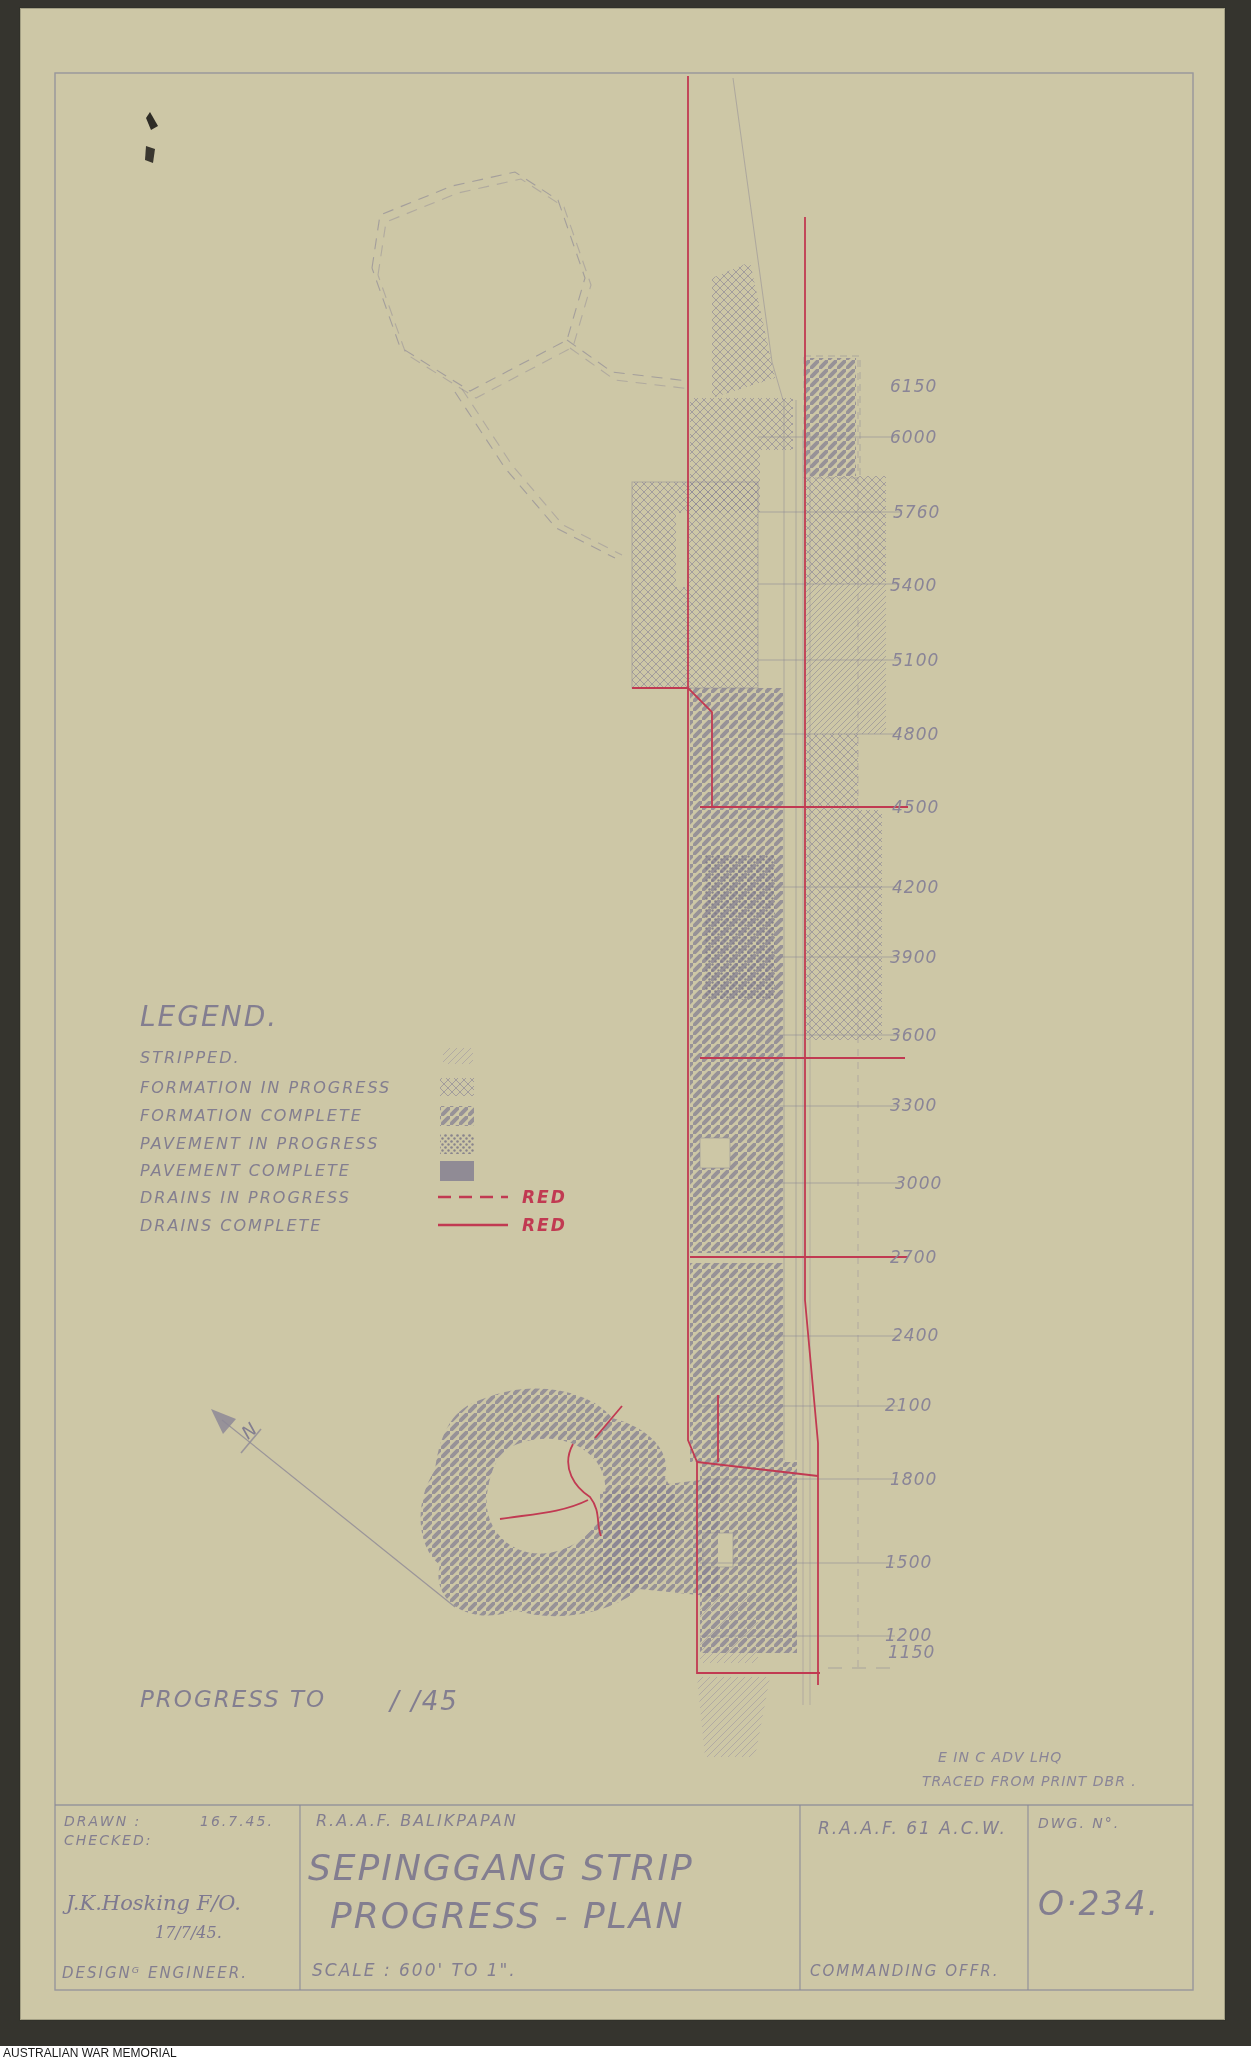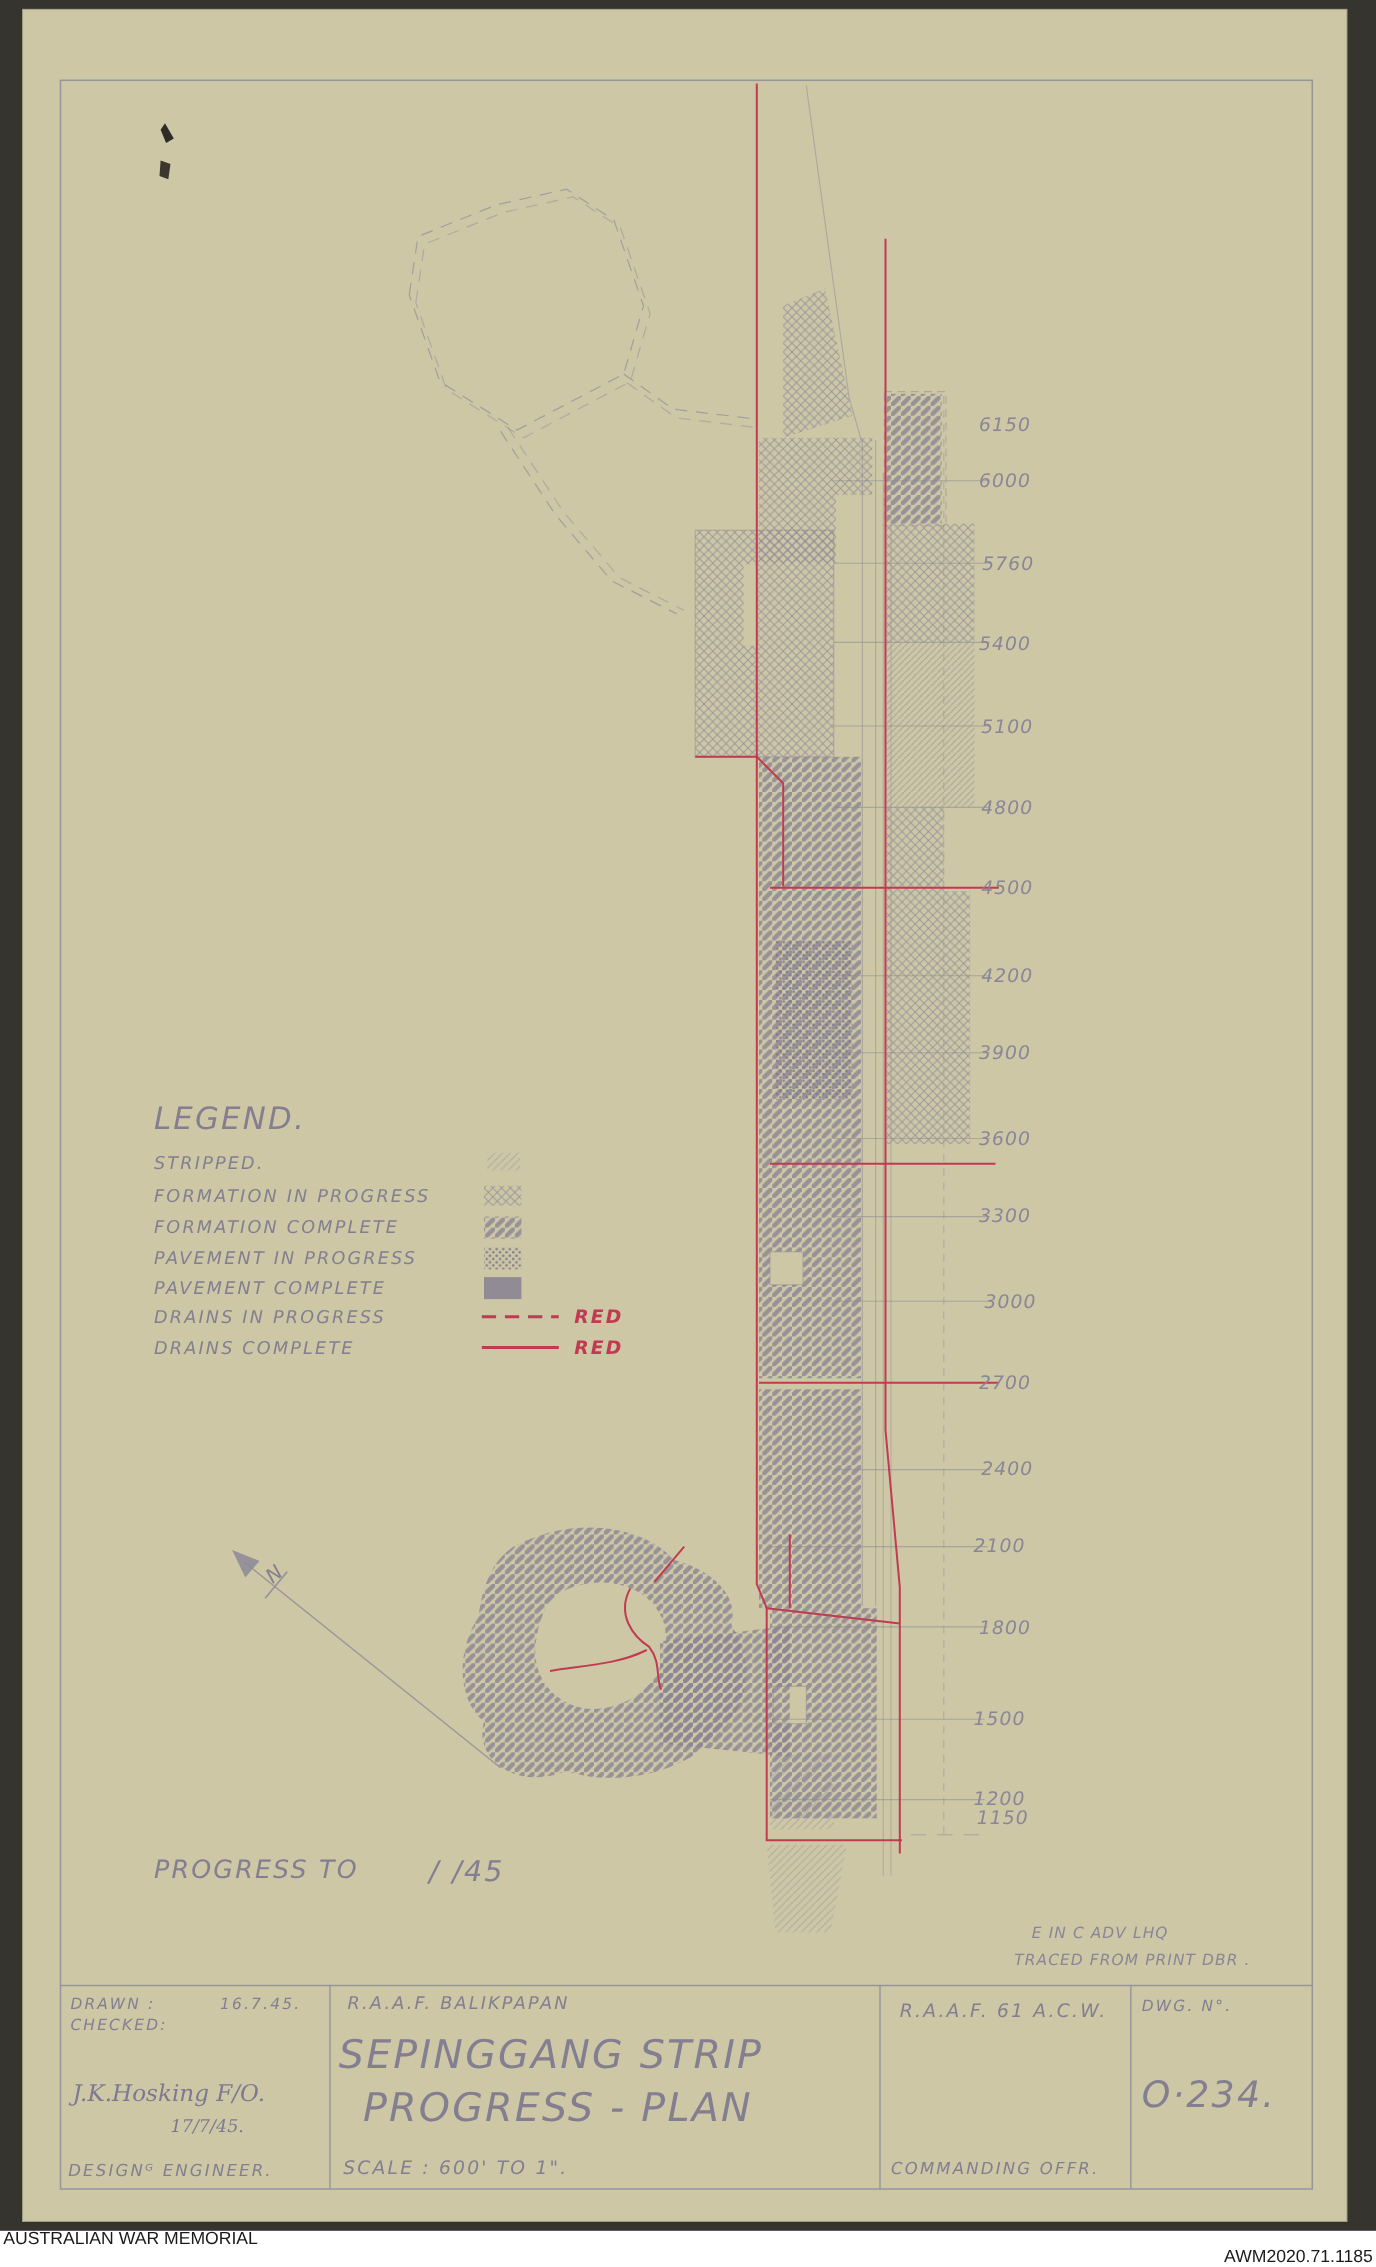--- a/index.html
+++ b/index.html
@@ -7,23 +7,23 @@
     width:1251px;height:2061px;position:relative;
     background:#35342e;overflow:hidden;
     font-family:"DejaVu Sans",sans-serif;
   }
   svg text{user-select:none;}
   .hand{font-family:"DejaVu Sans",sans-serif;font-style:italic;fill:#837e90;letter-spacing:2px;}
   .hand-sm{font-family:"DejaVu Sans",sans-serif;font-style:italic;fill:#8a8597;letter-spacing:1px;}
   .hand-red{font-family:"DejaVu Sans",sans-serif;font-style:italic;fill:#c13a52;letter-spacing:2px;font-weight:bold;}
   .script{font-family:"DejaVu Serif",serif;font-style:italic;fill:#7e7990;}
   #footer{
-    position:absolute;left:0;bottom:0;width:1251px;height:33px;
+    position:absolute;left:0;bottom:0;width:1251px;height:15px;
     background:#ffffff;color:#1a1a1a;
-    font-family:"Liberation Sans",sans-serif;font-size:16px;line-height:15px;
+    font-family:"Liberation Sans",sans-serif;font-size:12px;line-height:15px;
   }
   #footer .fl{position:absolute;left:3px;top:0;}
   #footer .fr{position:absolute;right:3px;top:16px;}
 </style>
 </head>
 <body>
 
 
 
 <svg width="1251" height="2061" viewBox="0 0 1251 2061" xmlns="http://www.w3.org/2000/svg">

